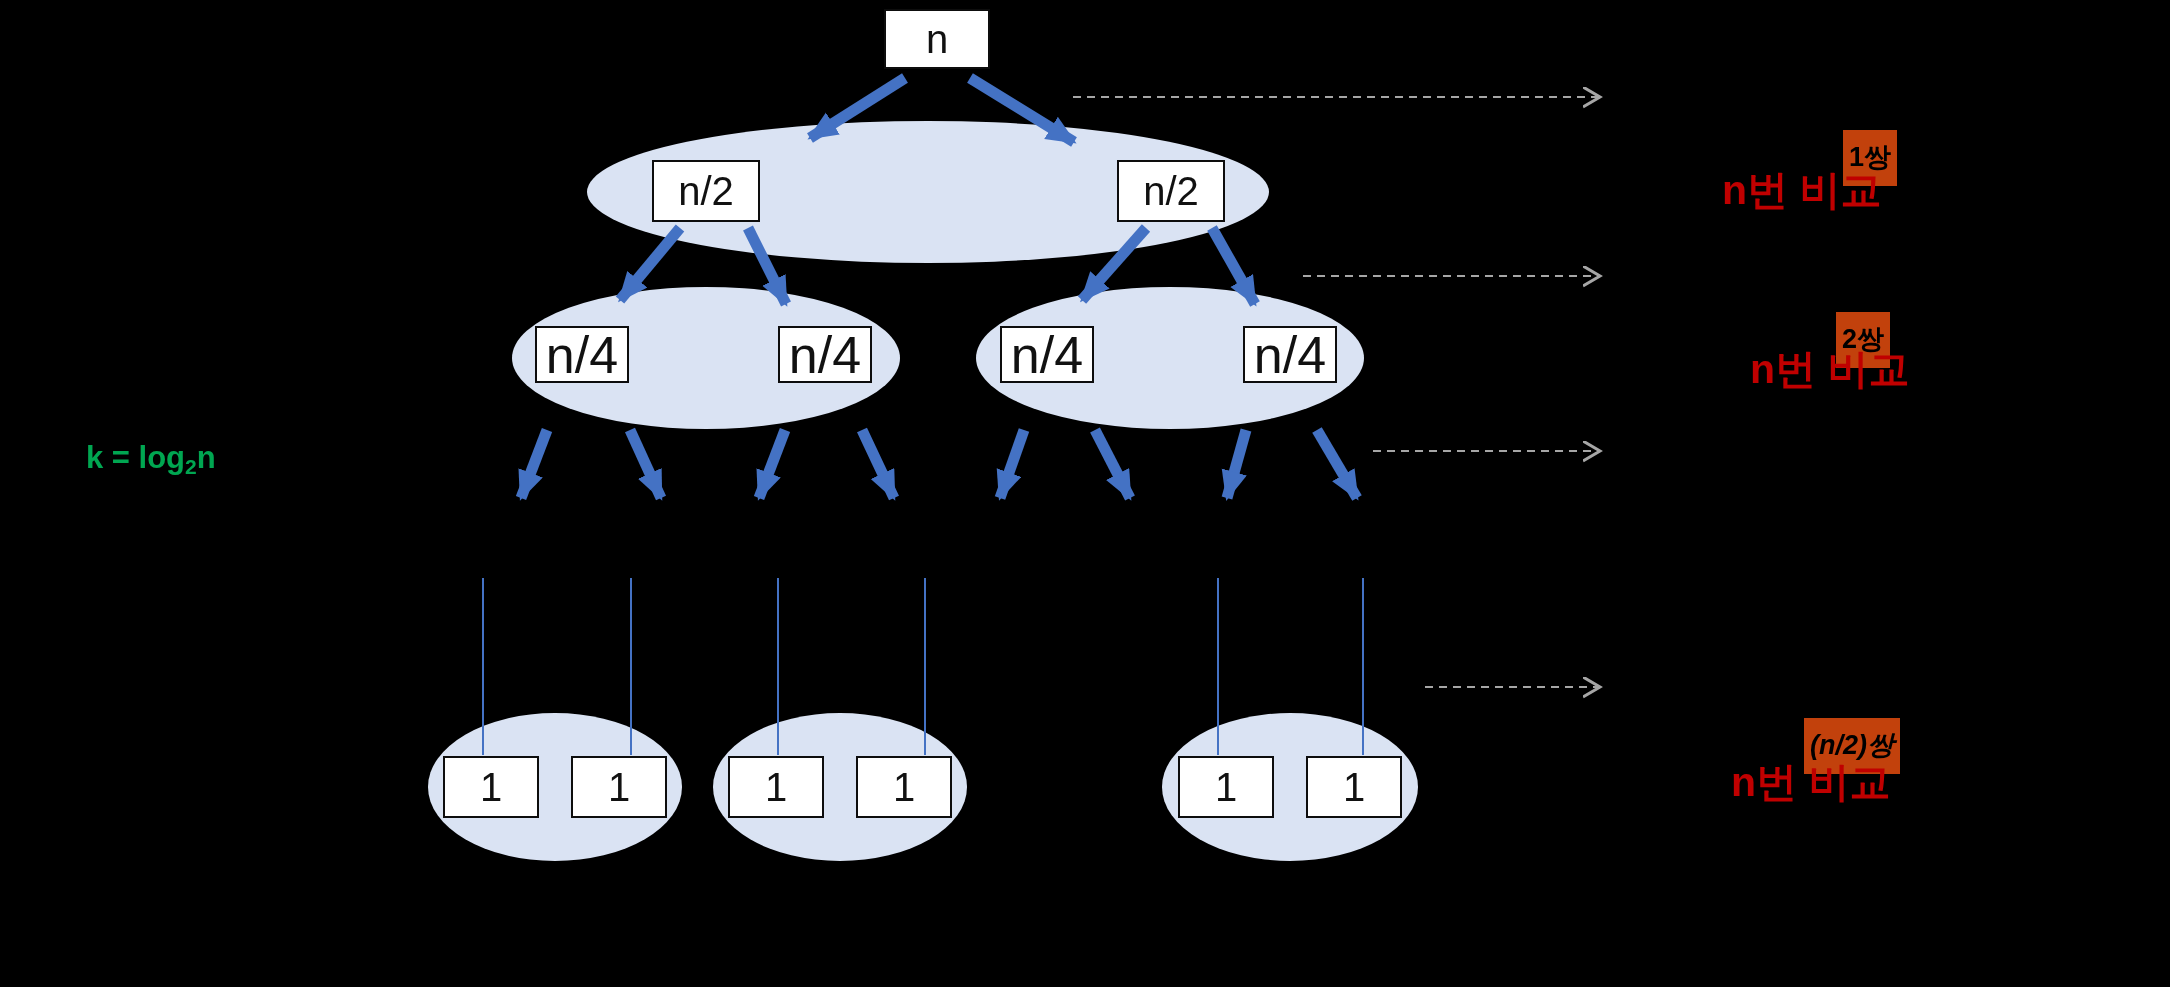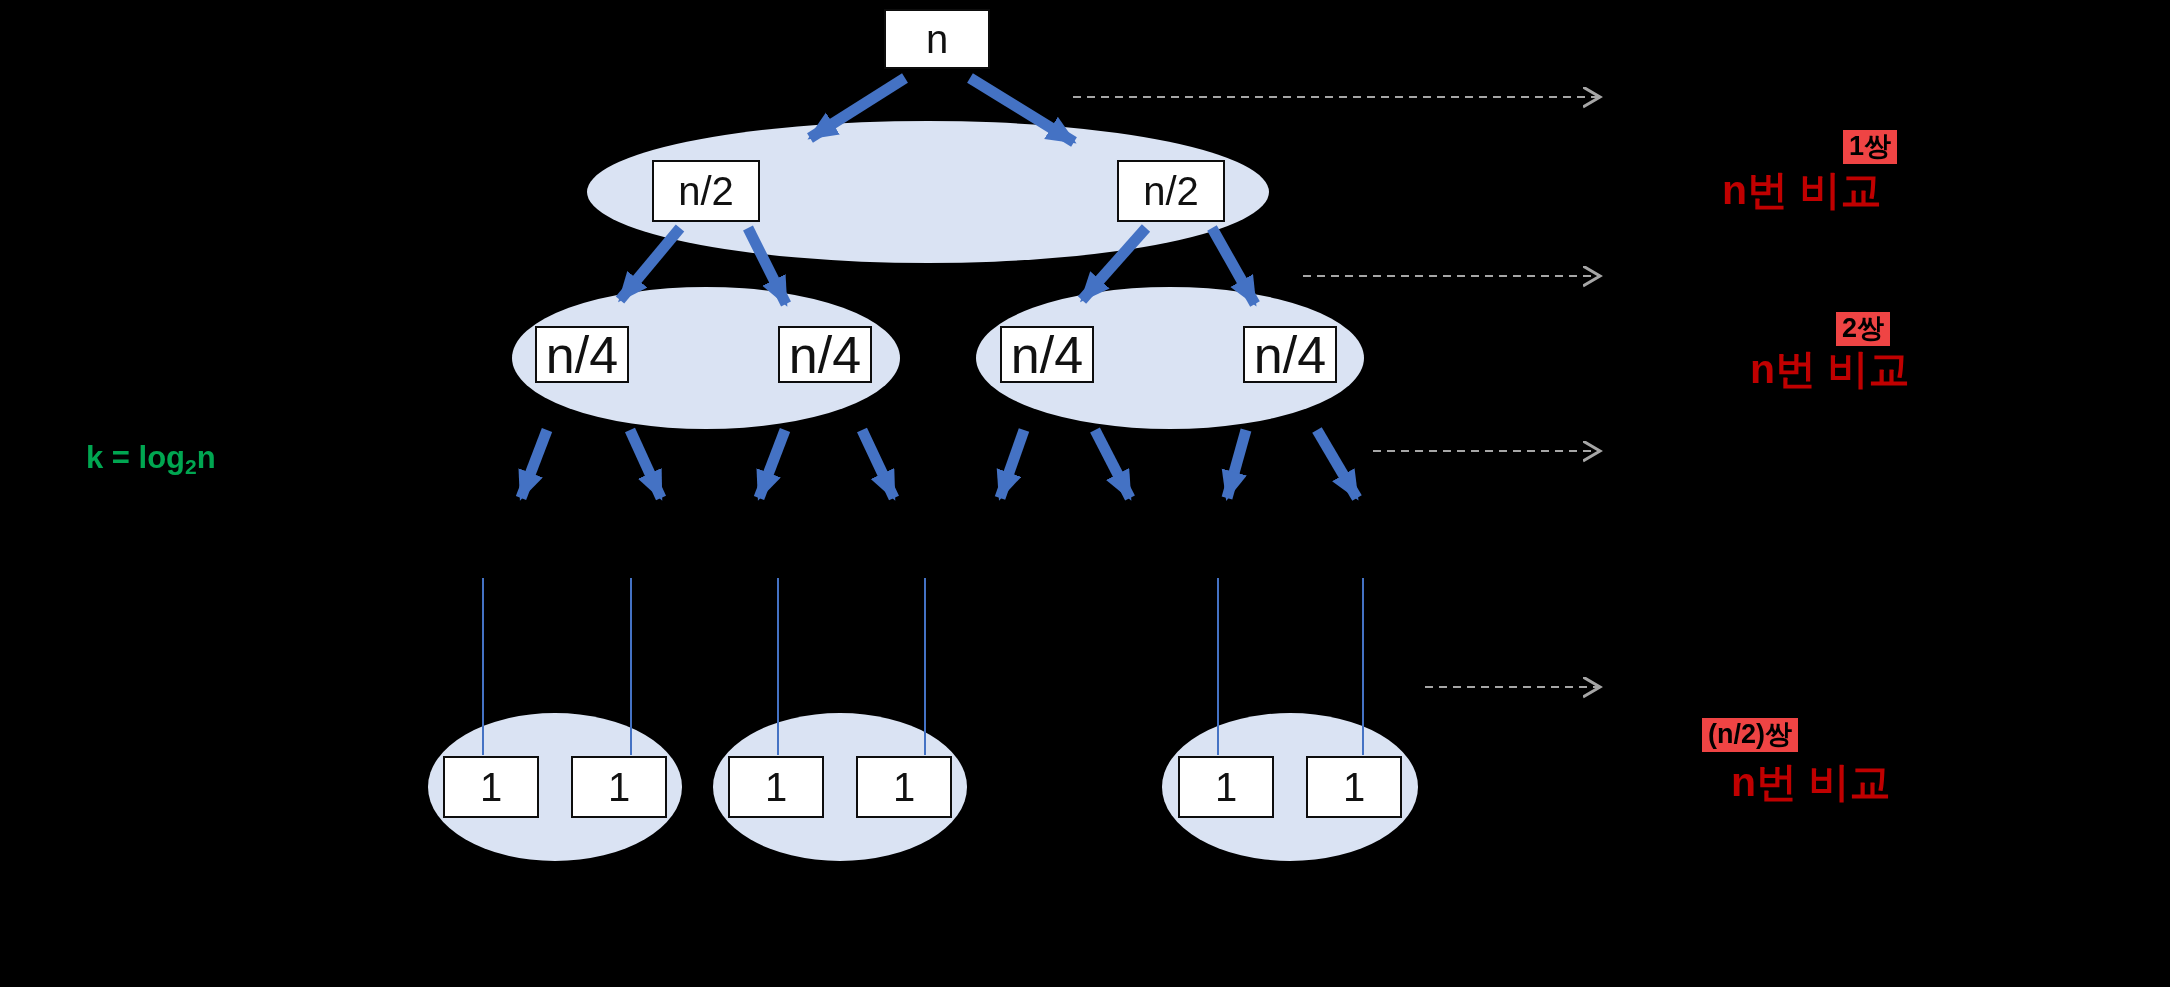--- a/index.html
+++ b/index.html
@@ -13,23 +13,23 @@
     background:#ffffff;border:2px solid #0d0d0d;color:#111;
     font-size:40px;line-height:1;box-sizing:border-box;
   }
   .node.small{font-size:52px;}
   .formula{
     position:absolute;left:86px;top:440px;color:#00A651;
     font-size:31px;font-weight:bold;white-space:nowrap;
   }
   .formula .sub{font-size:21px;position:relative;top:6px;}
   .pair-label{
-    position:absolute;background:#ef4444;color:#000;
+    position:absolute;background:#c2410c;color:#000;
     font-size:27px;font-weight:bold;line-height:1.1;
-    padding:2px 6px;white-space:nowrap;
+    padding:13px 6px;white-space:nowrap;
   }
   .count-label{
     position:absolute;color:#C00000;font-size:41px;font-weight:bold;
     white-space:nowrap;line-height:1.1;
   }
 </style>
 </head>
 <body>
 
 <div class="stage">
@@ -113,16 +113,16 @@
   <div class="formula">
     <span>k = log</span><span class="sub">2</span><span>n</span>
   </div>
 
   <div class="pair-label" style="left:1843px;top:130px;">1쌍</div>
   <div class="count-label" style="left:1722px;top:168px;">n번 비교</div>
 
   <div class="pair-label" style="left:1836px;top:312px;">2쌍</div>
   <div class="count-label" style="left:1750px;top:347px;">n번 비교</div>
 
-  <div class="pair-label" style="left:1702px;top:718px;">(n/2)쌍</div>
+  <div class="pair-label" style="left:1804px;top:718px;font-style:italic;">(n/2)쌍</div>
   <div class="count-label" style="left:1731px;top:760px;">n번 비교</div>
 
 </div>
 
 </body></html>

